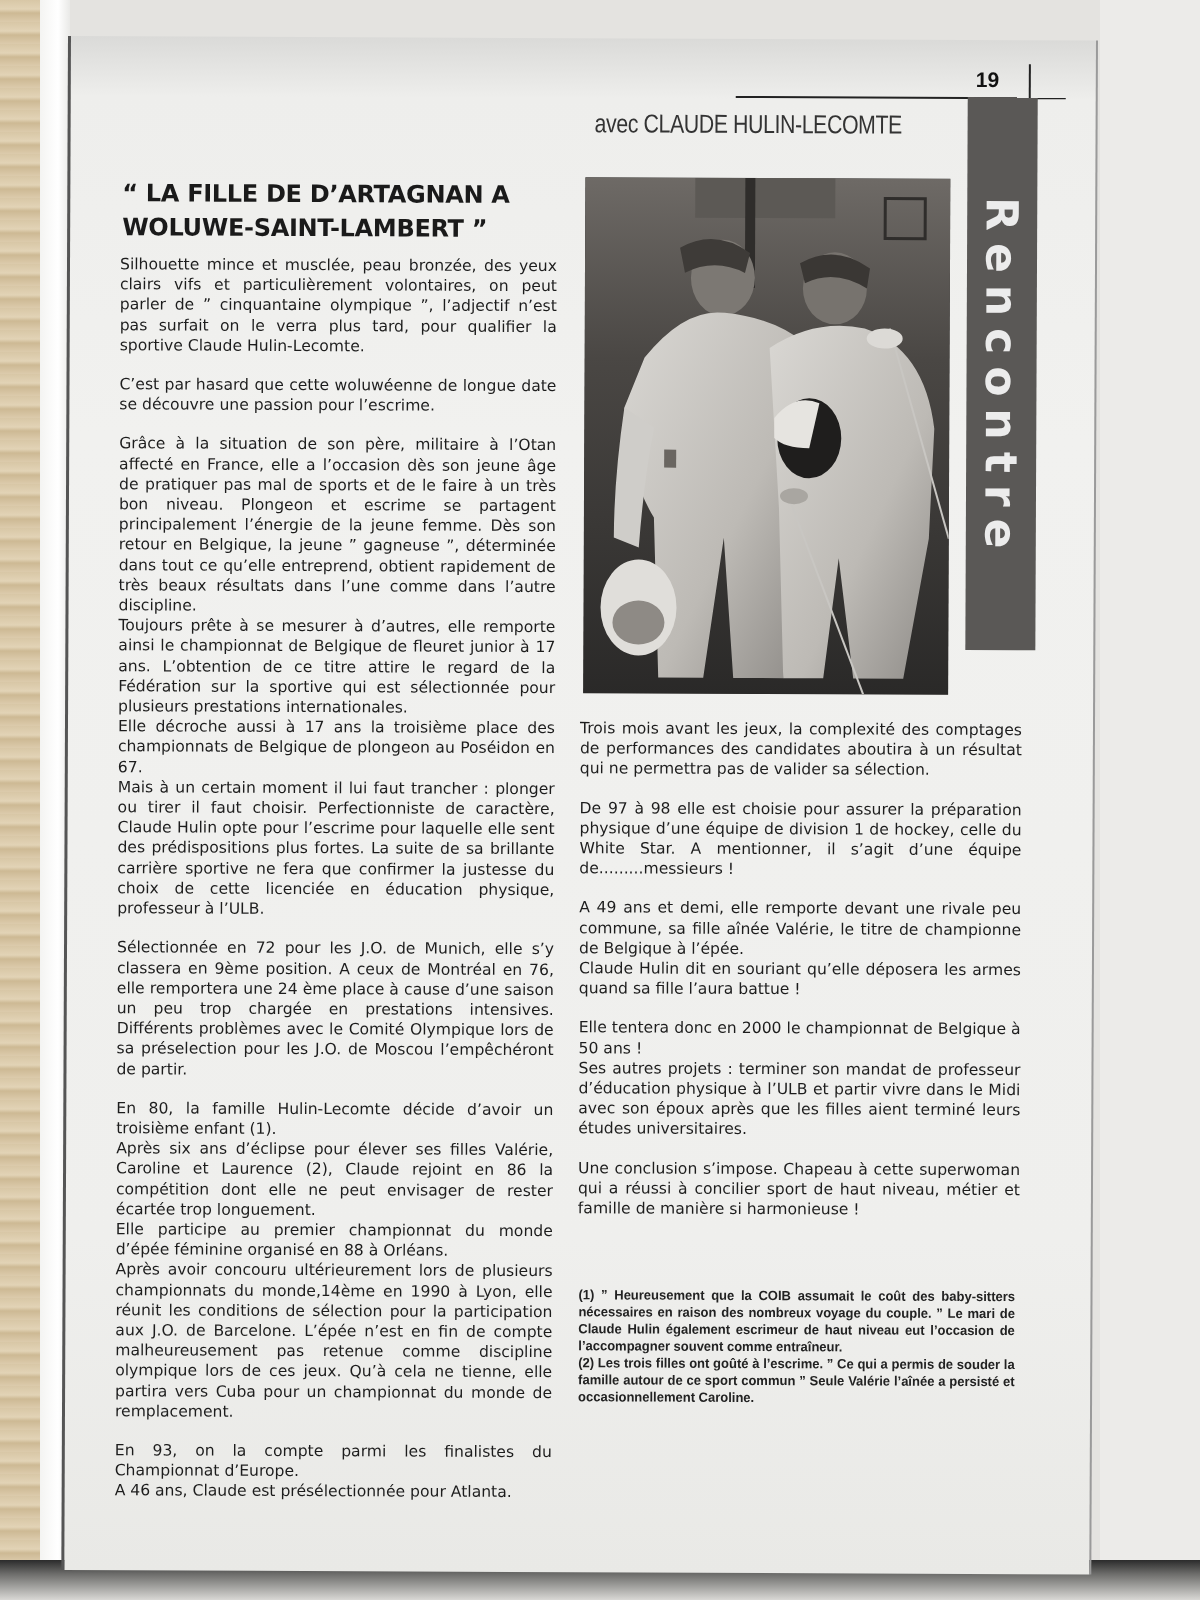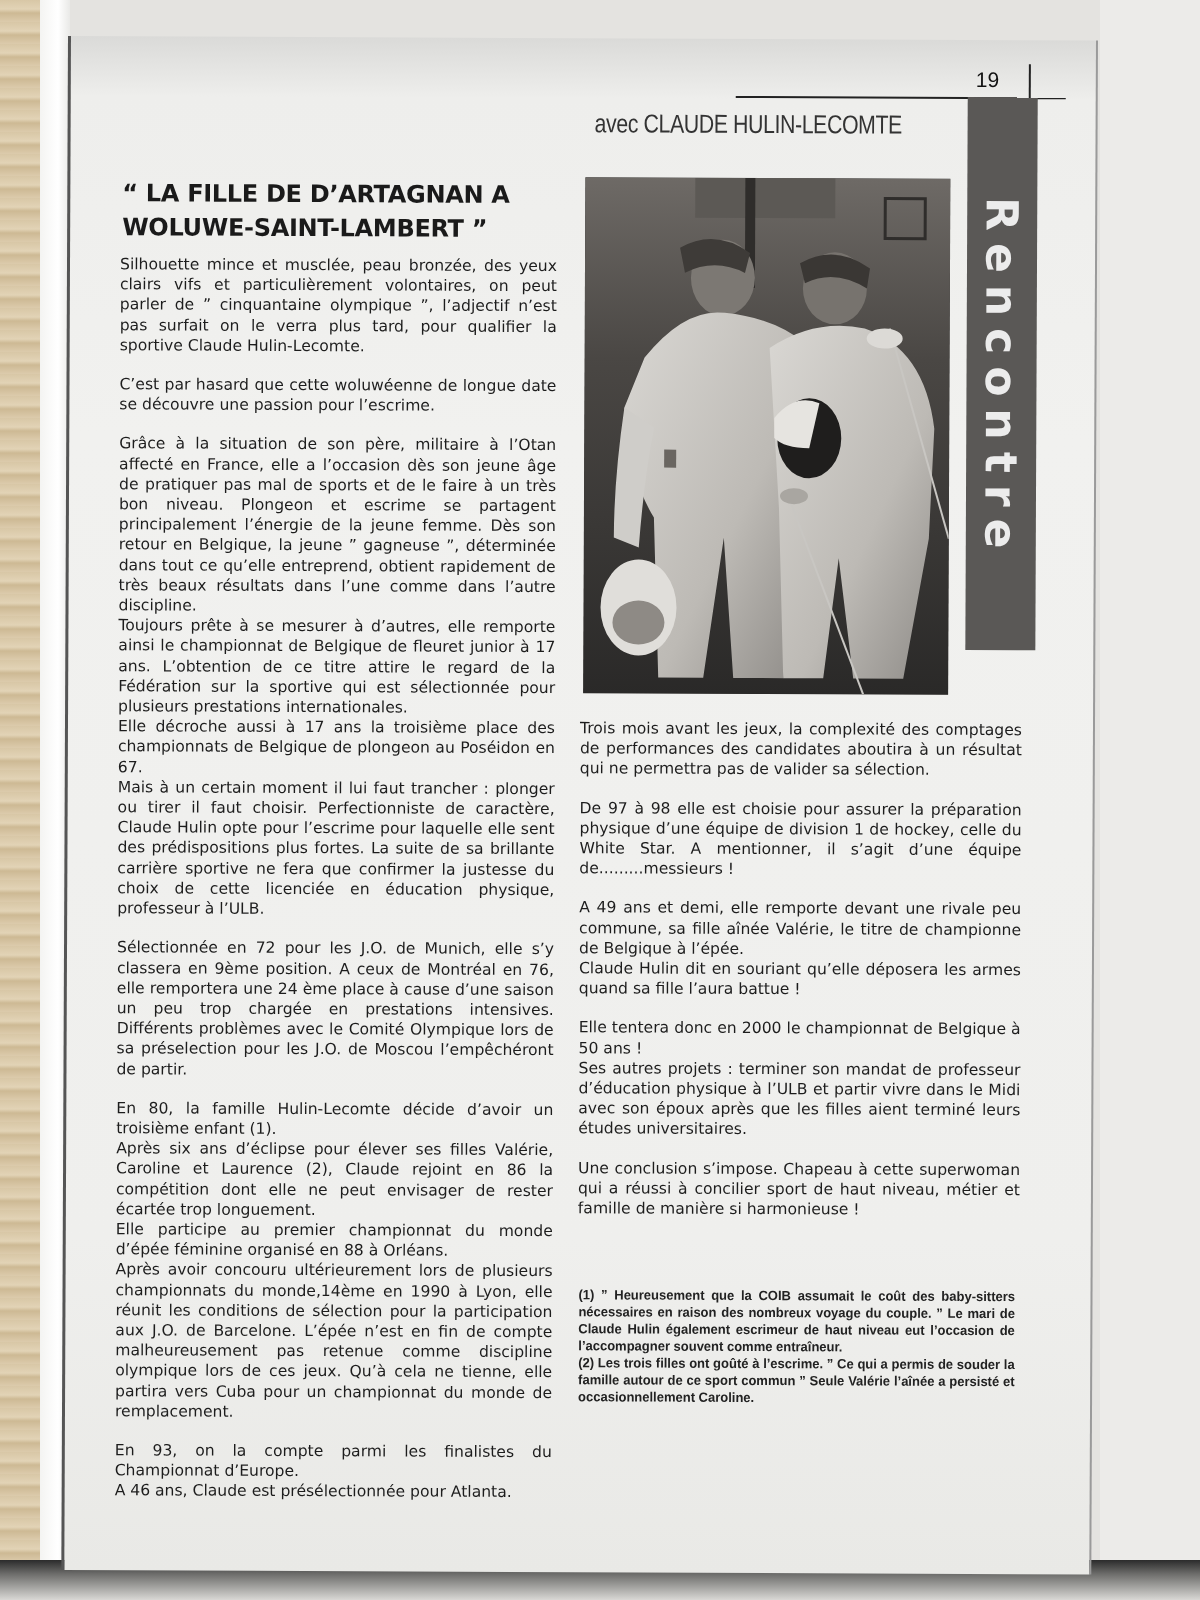--- a/index.html
+++ b/index.html
@@ -29,21 +29,21 @@
     .page {
       position: absolute; left: 68px; top: 36px; width: 1030px; height: 1534px;
       background: linear-gradient(180deg, #dadad8 0px, #eeeeec 60px, #f1f1ef 400px, #efefed 1200px, #e9e9e6 1534px);
       border-left: 3px solid #555;
       border-right: 2px solid #9a9a9a;
       transform: rotate(0.25deg);
       transform-origin: top left;
     }
     .page-number {
       position: absolute; left: 905px; top: 28px;
-      font-family: "Liberation Sans", sans-serif; font-weight: normal; font-size: 21px; color: #111;
+      font-family: "Liberation Sans", sans-serif; font-weight: bold; font-size: 21px; color: #111;
     }
     .header-rule {
       position: absolute; left: 665px; top: 57px; width: 330px; height: 2px; background: #222;
     }
     .header-vrule {
       position: absolute; left: 958px; top: 24px; width: 2px; height: 46px; background: #222;
     }
     .header-subtitle {
       position: absolute; left: 524px; top: 70px;
       font-family: "Liberation Sans", sans-serif; font-size: 26px; color: #333; letter-spacing: -0.5px;

